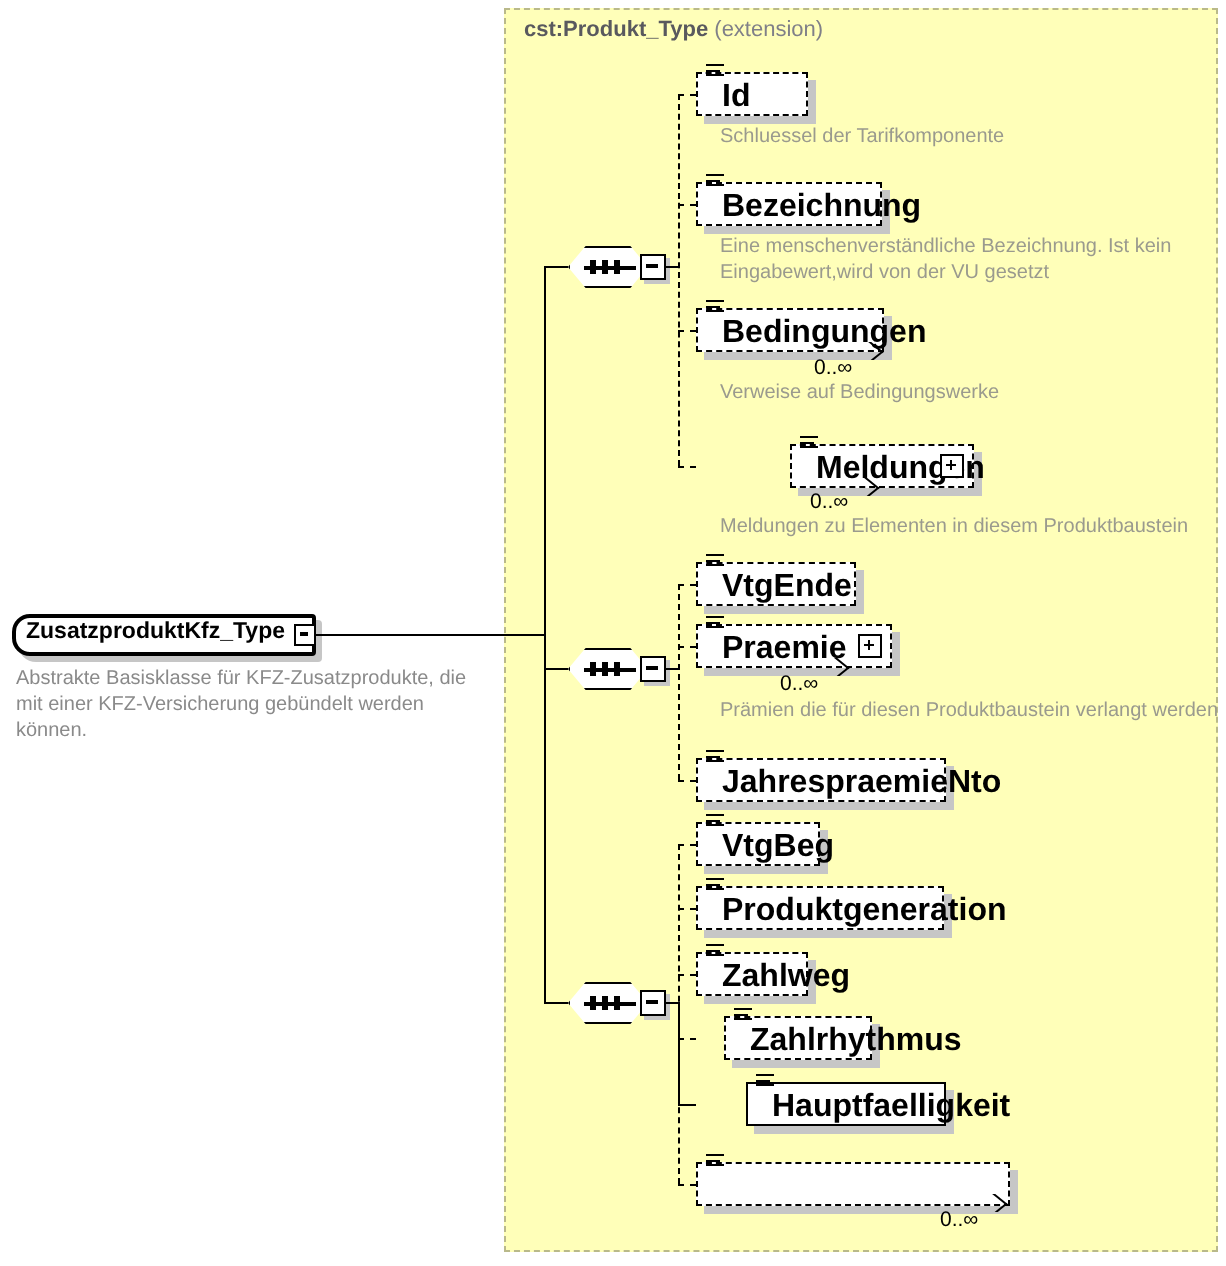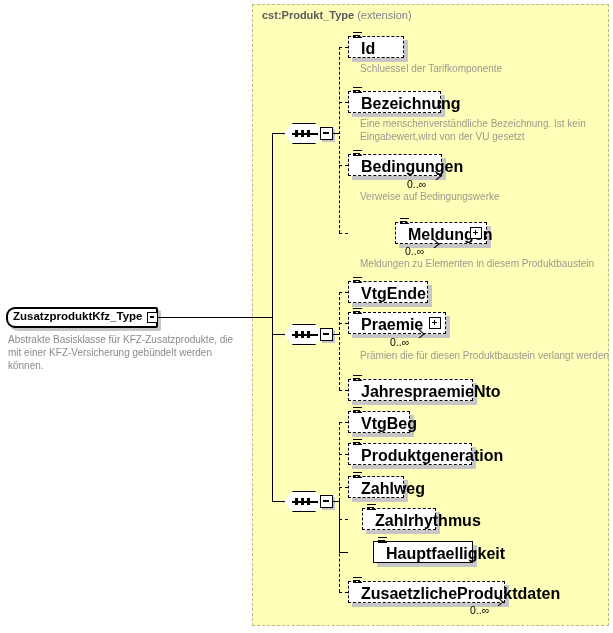--- a/index.html
+++ b/index.html
@@ -467,16 +467,15 @@
     </span>
   <span class="elem-label">Hauptfaelligkeit</span>
 </div>
 
 <div class="elem optional haslines" style="left:348px; top:581px; width:157px;">
   <span class="lines-icon">
       <i></i>
       <i></i>
       <i></i>
     </span>
-  <span class="elem-label">ZusaetzlicheProduktdaten</span>
 </div>
 <div class="repeat-mark" style="left:491px; top:597px;"></div>
 <div class="cardinality" style="left:470px; top:604px;">0..∞</div>
 
 </body></html>

